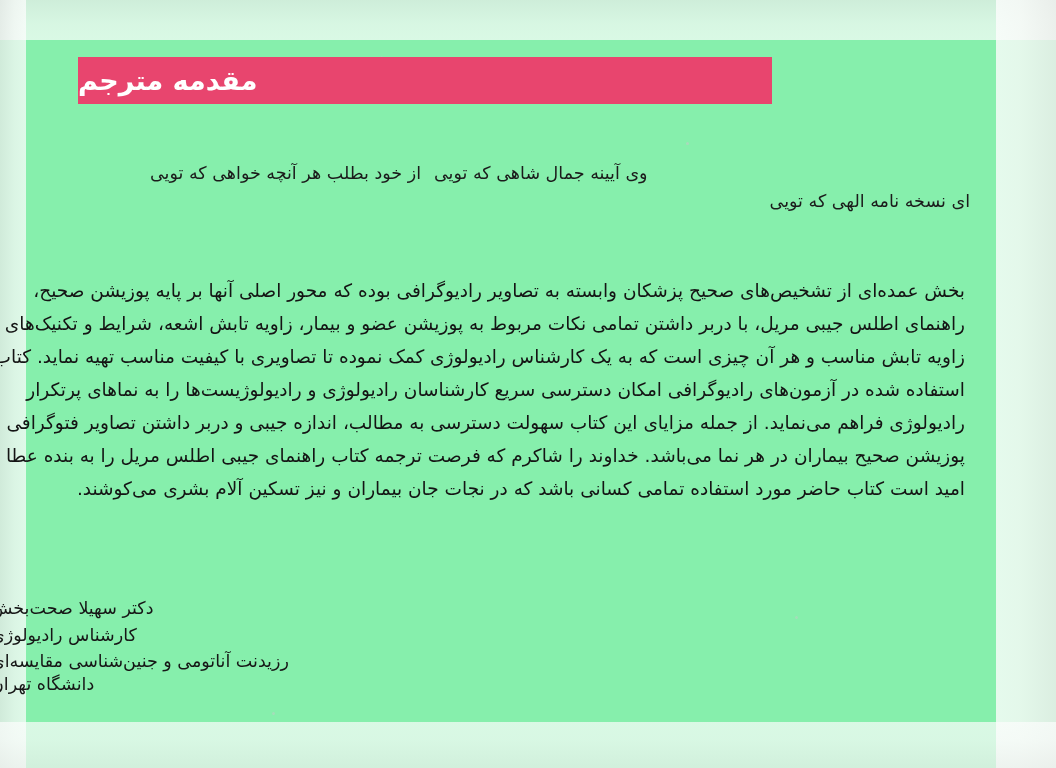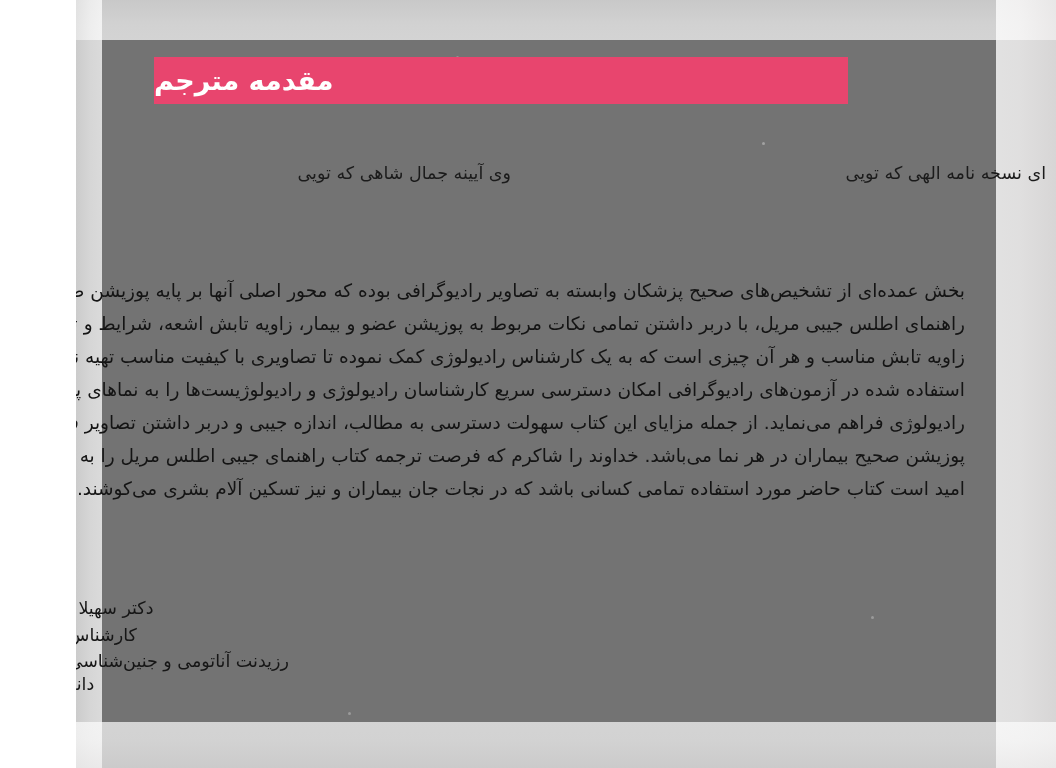--- a/index.html
+++ b/index.html
@@ -7,24 +7,24 @@
     margin: 0;
     padding: 0;
     background: #ffffff;
   }
   body {
     font-family: "DejaVu Sans", "Liberation Sans", sans-serif;
   }
 
   .page {
     position: relative;
-    width: 980px;
+    width: 1056px;
     height: 768px;
     overflow: hidden;
-    background: #737373;
+    background: #86efac;
   }
 
   
   .scan-edge-left {
     position: absolute;
     left: 0; top: 0;
     width: 26px; height: 768px;
     background: linear-gradient(to right, #e9e9e9 0%, #f7f7f7 55%, #fdfdfd 100%);
     opacity: .75;
     pointer-events: none;
@@ -86,21 +86,21 @@
     display: flex;
     flex-direction: row;
     justify-content: space-between;
     direction: rtl;
   }
   .poem-col {
     display: flex;
     flex-direction: row;
     gap: 13px;
   }
-  .poem-col-right { text-align: center; min-width: 300px; }
+  .poem-col-right { text-align: center; min-width: 300px; margin-top: 28px; }
   .poem-col-left  { text-align: center; min-width: 285px; }
   .poem-line {
     font-size: 17.5px;
     color: #1b1b1b;
     line-height: 1.25;
     white-space: nowrap;
     letter-spacing: .6px;
   }
   .poem-line.tight { letter-spacing: 0; }
 
@@ -180,20 +180,21 @@
   </div>
 
   <div class="poem">
 
     <div class="poem-col poem-col-right">
       <div class="poem-line">ای نسخه نامه الهی که تویی</div>
     </div>
 
     <div class="poem-col poem-col-left">
       <div class="poem-line">وی آیینه جمال شاهی که تویی</div>
+      <div class="poem-line tight">از خود بطلب هر آنچه خواهی که تویی</div>
     </div>
 
   </div>
 
   <div class="body-block">
     <div class="body-line">
         <span>بخش عمده‌ای از تشخیص‌های صحیح پزشکان وابسته به تصاویر رادیوگرافی بوده که محور اصلی آنها بر پایه پوزیشن صحیح،</span>
       </div>
     <div class="body-line">
         <span>راهنمای اطلس جیبی مریل، با دربر داشتن تمامی نکات مربوط به پوزیشن عضو و بیمار، زاویه تابش اشعه، شرایط و تکنیک‌های</span>

